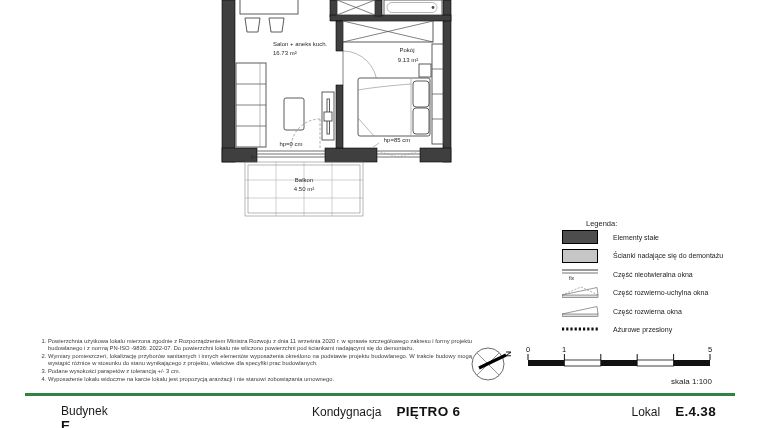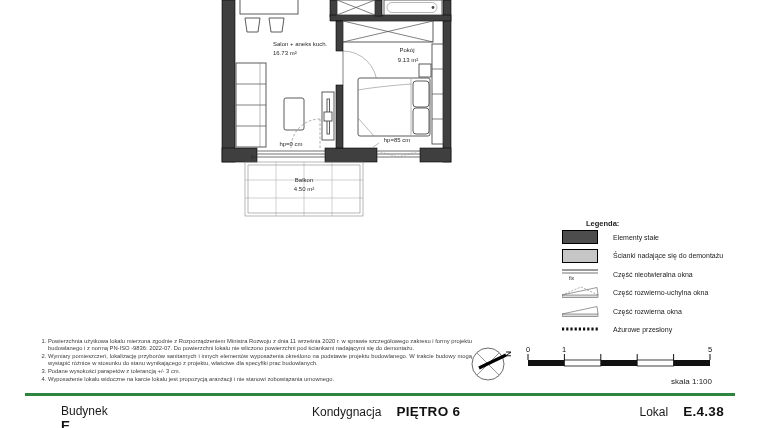--- a/index.html
+++ b/index.html
@@ -16,42 +16,42 @@
   .thin{stroke:#7d7d7d;stroke-width:.55;fill:none;}
   .grid{stroke:#9a9a9a;stroke-width:.45;fill:none;}
   .winline{stroke:#333;stroke-width:.7;fill:none;}
   .dash{stroke:#8a8a8a;stroke-width:.7;fill:none;stroke-dasharray:2.6 1.8;}
   .dash-thin{stroke:#8a8a8a;stroke-width:.5;fill:none;stroke-dasharray:2 1.6;}
   .plan-text{font:6px "Liberation Sans",sans-serif;fill:#2a2a2a;}
   .plan-text-sm{font:4.6px "Liberation Sans",sans-serif;fill:#2a2a2a;}
 
   
   .legend{position:absolute;left:562px;top:219px;width:195px;}
-  .legend-title{font-size:7.5px;font-weight:bold;margin-bottom:0;padding-left:24px;}
+  .legend-title{font-size:7.5px;font-weight:normal;margin-bottom:0;padding-left:24px;}
   .legend-row{display:flex;align-items:center;height:18.5px;}
   .legend-sym{width:38px;flex:0 0 38px;display:flex;justify-content:flex-start;}
   .legend-label{font-size:7px;margin-left:13px;white-space:nowrap;}
   .swatch{width:34px;height:12px;border:1px solid #000;}
   .swatch-solid{background:#4d4d4d;}
   .swatch-removable{background:#c6c6c6;}
 
   
   .notes{position:absolute;left:36px;top:338px;width:424px;margin:0;
          padding:0 0 0 12px;font-size:5.8px;line-height:1.22;color:#3c3c3c;
          text-align:justify;}
   .notes li{margin:0 0 1px 0;}
 
   
   .green-rule{position:absolute;left:25px;top:393px;width:710px;height:2.5px;background:#2e8540;}
   .footer-group{position:absolute;top:404px;display:flex;align-items:baseline;}
   .footer-label{font-size:12px;color:#1a1a1a;}
   .footer-value{font-size:13.5px;font-weight:bold;color:#111;margin-left:15px;letter-spacing:.3px;}
   .fg-left{left:46px;flex-direction:column;}
   .fg-center{left:312px;align-items:center;}
-  .fg-right{right:36px;}
+  .fg-right{right:44px;}
 
   .north-svg{position:absolute;left:463px;top:340px;}
   .scale-svg{position:absolute;left:518px;top:344px;}
   .tick-label{font:7.5px "Liberation Sans",sans-serif;fill:#111;text-anchor:middle;}
   .scale-caption{font:8px "Liberation Sans",sans-serif;fill:#222;text-anchor:end;}
 </style>
 </head>
 <body>
 
 <div class="page">

